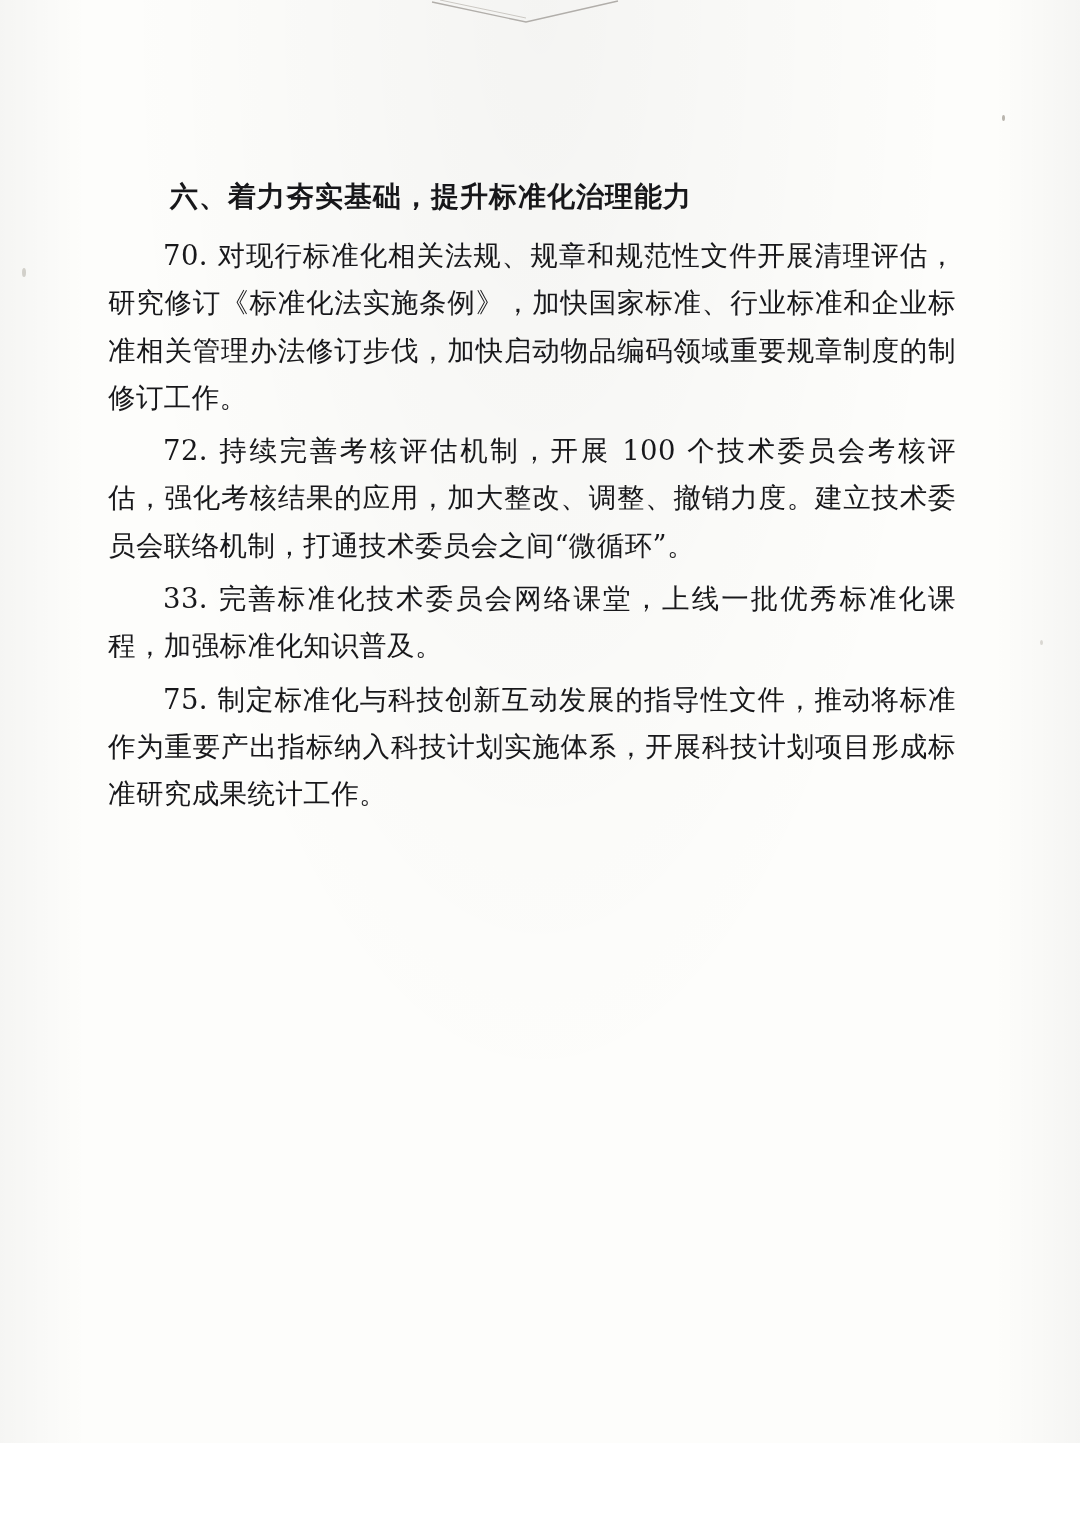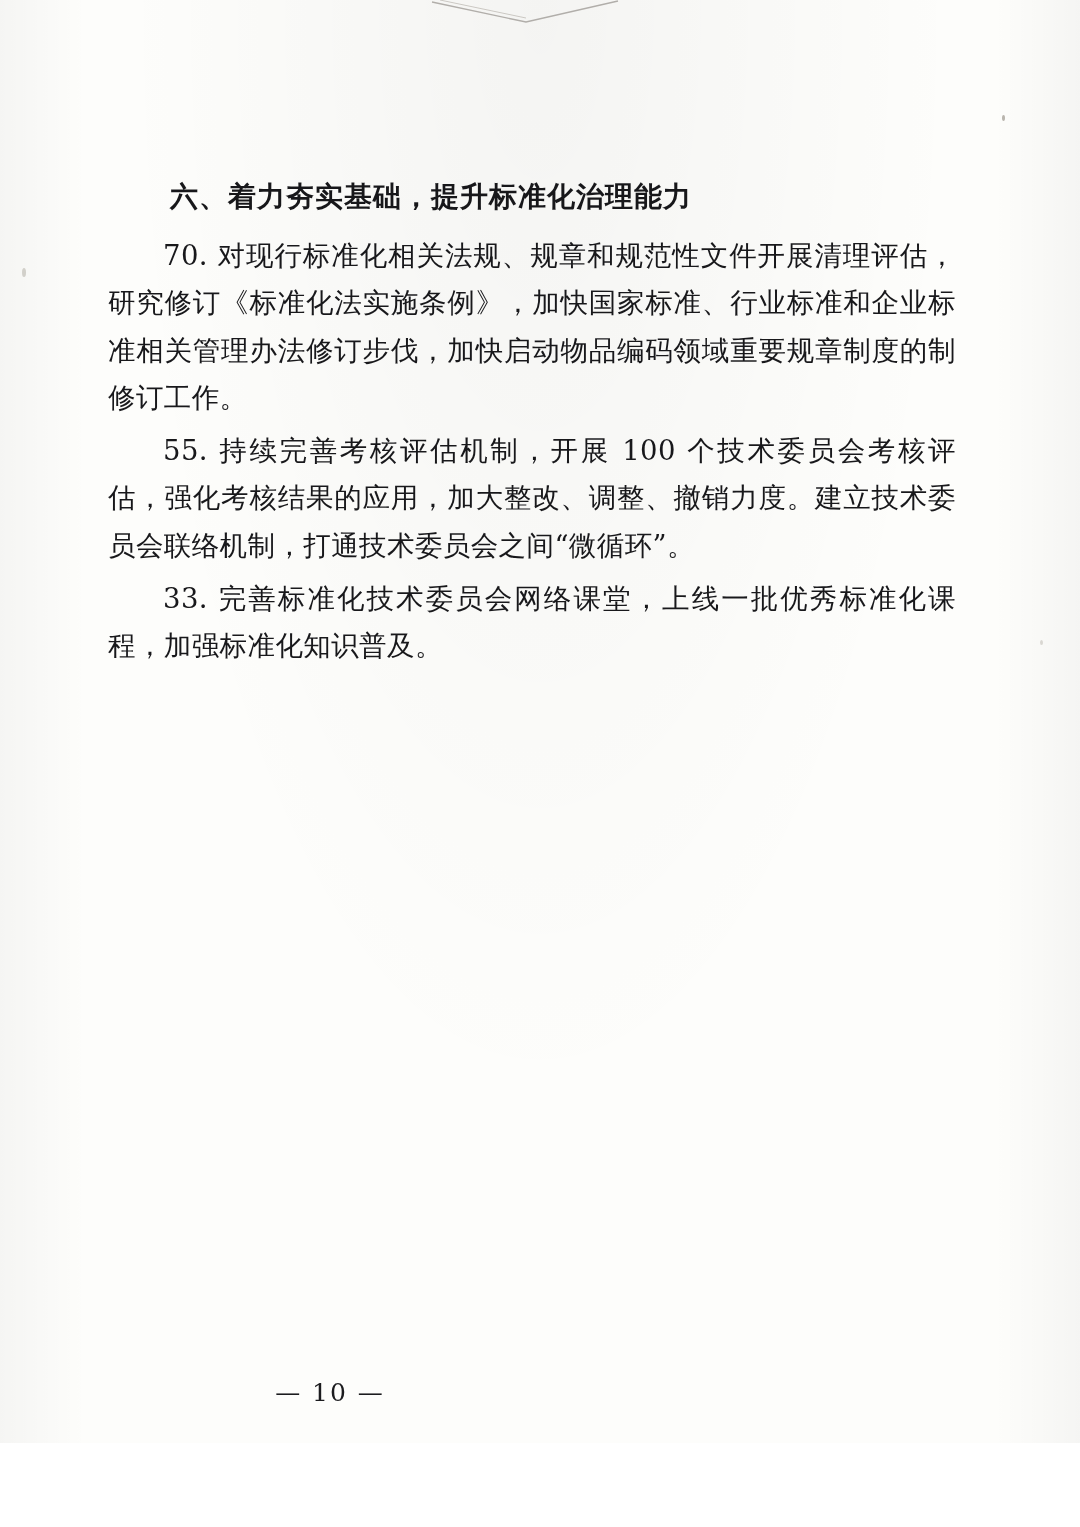--- a/index.html
+++ b/index.html
@@ -96,22 +96,20 @@
 
   <span class="speck" style="left:1002px; top:115px; width:3px; height:6px;"></span>
   <span class="speck" style="left:22px; top:268px; width:4px; height:9px; opacity:.6;"></span>
   <span class="speck" style="left:1040px; top:640px; width:3px; height:5px; opacity:.5;"></span>
 
   <div class="content">
 
     <h2 class="section-heading">六、着力夯实基础，提升标准化治理能力</h2>
 
     <p class="para">70. 对现行标准化相关法规、规章和规范性文件开展清理评估，研究修订《标准化法实施条例》，加快国家标准、行业标准和企业标准相关管理办法修订步伐，加快启动物品编码领域重要规章制度的制修订工作。</p>
-    <p class="para">55. 持续完善考核评估机制，开展 100 个技术委员会考核评估，强化考核结果的应用，加大整改、调整、撤销力度。建立技术委员会联络机制，打通技术委员会之间“微循环”。</p>
+    <p class="para">72. 持续完善考核评估机制，开展 100 个技术委员会考核评估，强化考核结果的应用，加大整改、调整、撤销力度。建立技术委员会联络机制，打通技术委员会之间“微循环”。</p>
     <p class="para">33. 完善标准化技术委员会网络课堂，上线一批优秀标准化课程，加强标准化知识普及。</p>
+    <p class="para">75. 制定标准化与科技创新互动发展的指导性文件，推动将标准作为重要产出指标纳入科技计划实施体系，开展科技计划项目形成标准研究成果统计工作。</p>
 
   </div>
 
-  <div class="page-number">
-    <span class="pn-inner">— 10 —</span>
-  </div>
 
 </div>
 
 </body></html>

